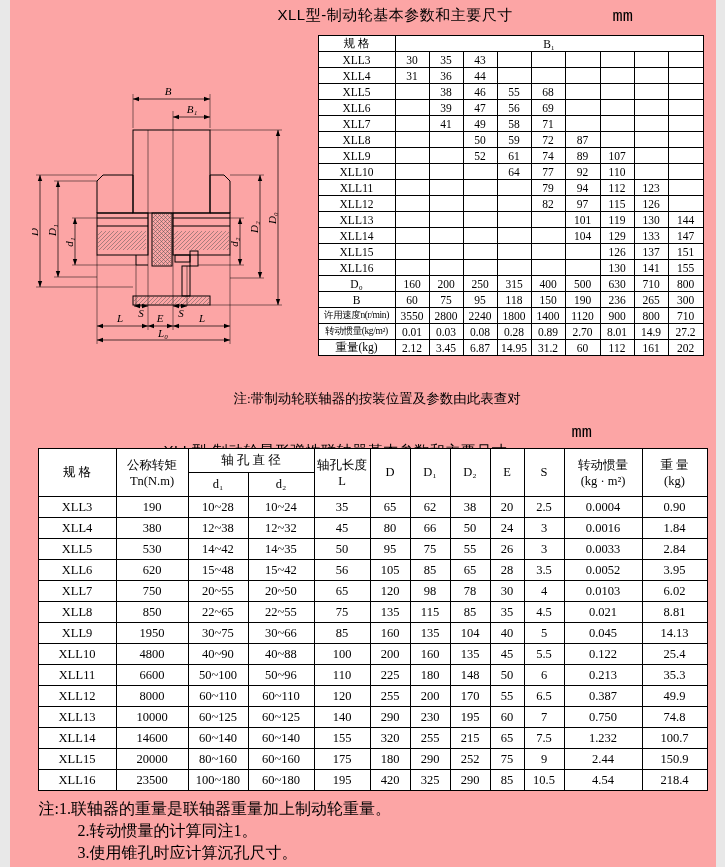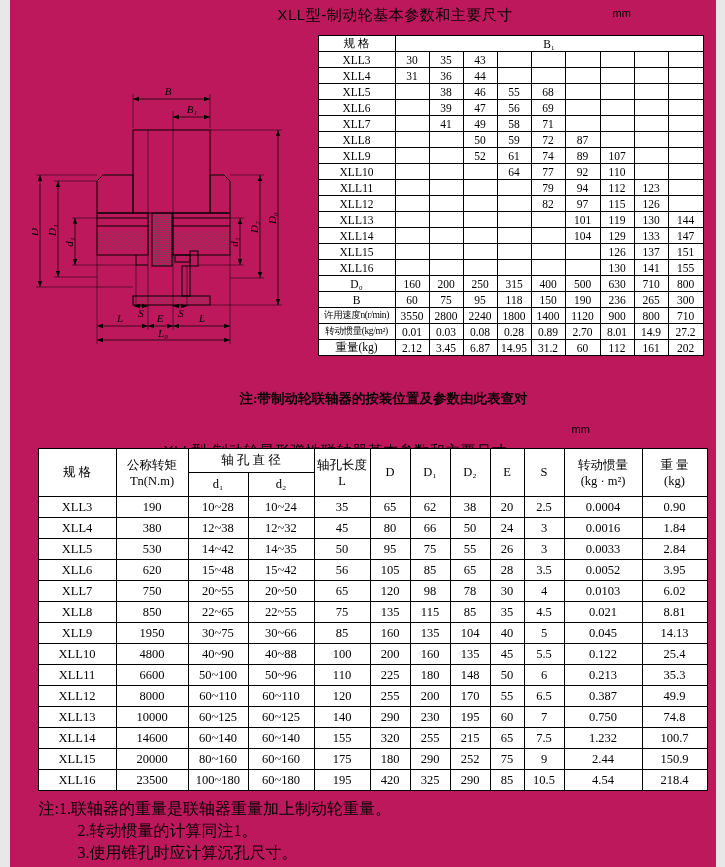--- a/index.html
+++ b/index.html
@@ -1,24 +1,24 @@
 <!DOCTYPE html>
 <html><head>
 <meta charset="utf-8">
 <style>
   html,body { margin:0; padding:0; background:#e8e8e8; }
   .page {
-    position:relative; width:706px; height:867px; background:#be185d;
+    position:relative; width:706px; height:867px; background:#fca5a5;
     font-family:"Liberation Serif","DejaVu Serif",serif; color:#000;
     margin:0 auto; overflow:hidden;
   }
   .title { position:absolute; font-size:15px; letter-spacing:0.5px; white-space:nowrap;
            font-family:"Liberation Sans","DejaVu Sans",sans-serif; font-weight:500; }
-  .unit  { position:absolute; font-size:11px; font-family:Liberation Sans, sans-serif; }
-  .note1 { position:absolute; top:390px; left:230px; font-size:13.5px; white-space:nowrap;font-weight:bold; }
+  .unit  { position:absolute; font-size:17px; font-family:Liberation Mono, monospace; }
+  .note1 { position:absolute; top:390px; left:224px; font-size:13.5px; white-space:nowrap; }
   .notes { position:absolute; top:798px; left:29px; font-size:16px; line-height:22px; }
   .notes .cont { padding-left:39px; }
 
   table { border-collapse:collapse; table-layout:fixed; position:absolute; background:#fff; }
   td, th { border:1px solid #000; text-align:center; vertical-align:middle;
            padding:0; overflow:hidden; white-space:nowrap; font-weight:normal; }
 
   .t1 { left:308px; top:35px; width:385px; }
   .t1 td, .t1 th { height:15px; font-size:11.5px; }
   .t1 .lbl { font-size:11.5px; }

